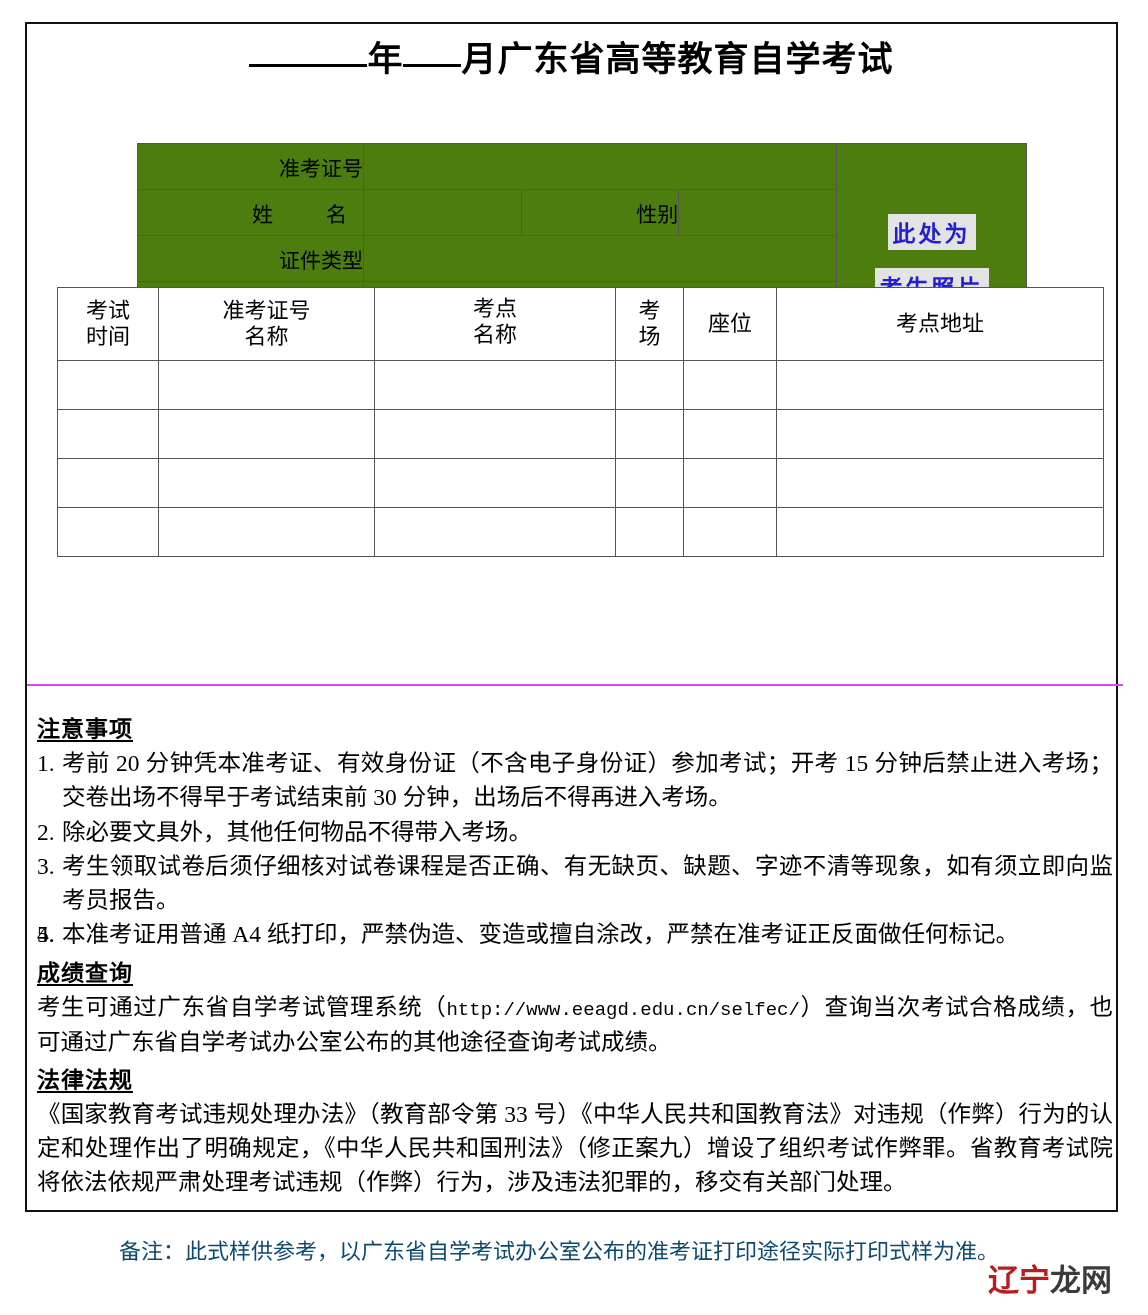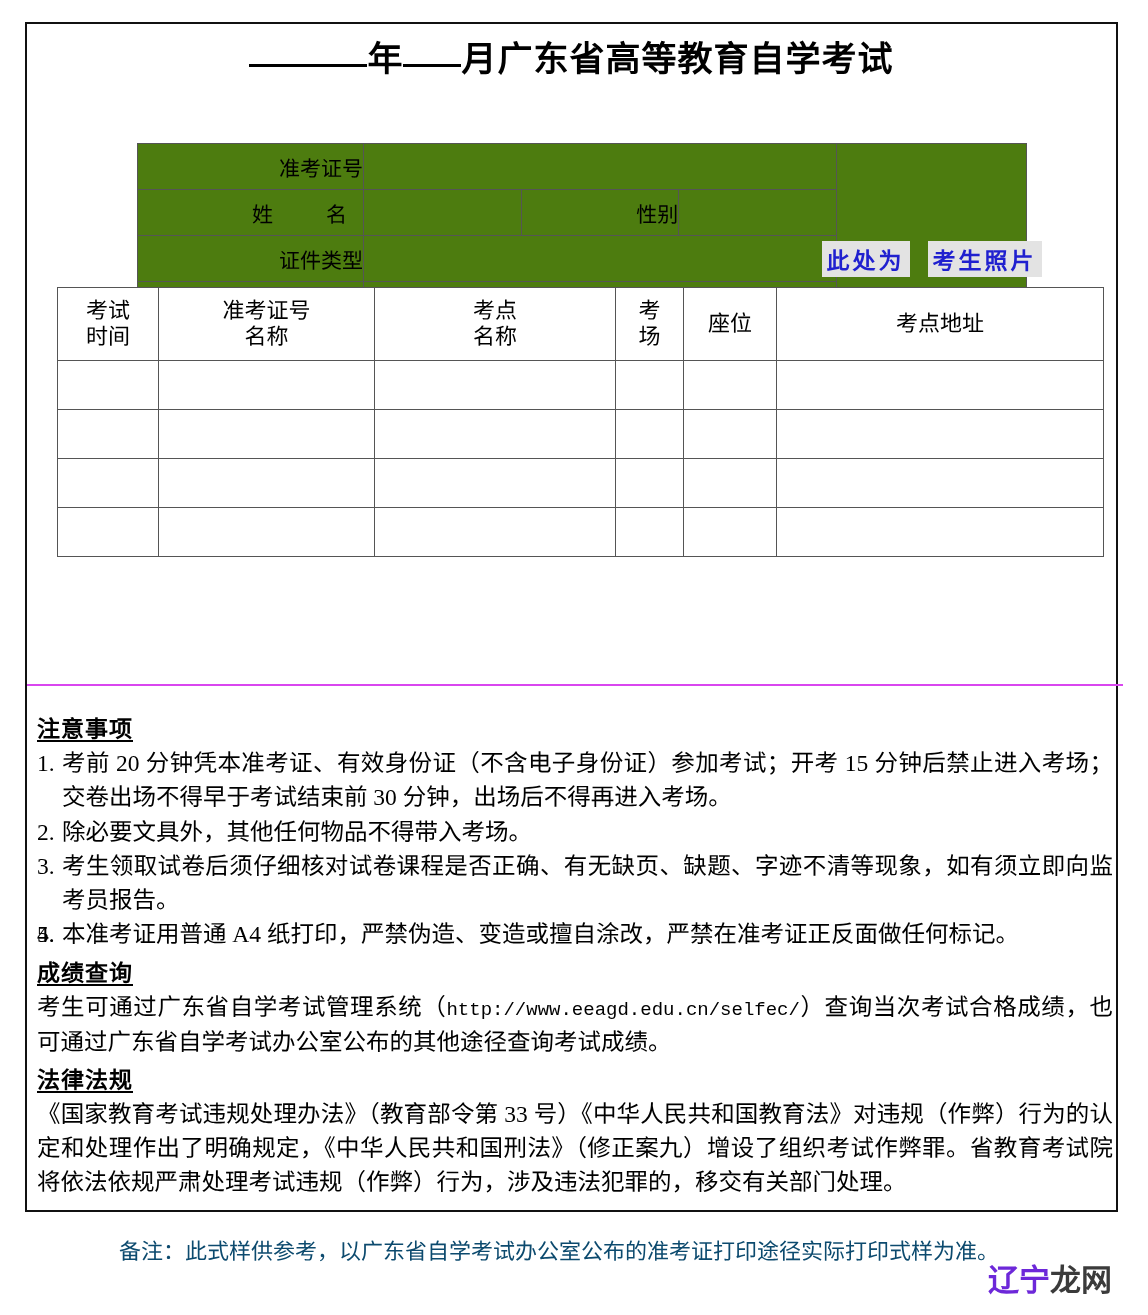--- a/index.html
+++ b/index.html
@@ -91,21 +91,21 @@
     padding-left: 16px;
     display: inline-block;
   }
   td.photo-cell {
     background: #8ecf4d;
     vertical-align: middle;
     border: 1px solid #333;
   }
   .photo-inner {
     display: flex;
-    flex-direction: row;
+    flex-direction: column;
     align-items: center;
     justify-content: center;
     gap: 18px;
     height: 100%;
   }
   .photo-text {
     color: #2020cf;
     font-size: 23px;
     font-weight: bold;
     letter-spacing: 3px;
@@ -135,21 +135,21 @@
     height: 72px;
     font-size: 22px;
     font-weight: normal;
     line-height: 1.2;
     text-align: center;
     vertical-align: middle;
   }
   table.sched td { height: 48px; }
   .w-time { width: 100px; }
   .w-code { width: 215px; }
-  .w-site { width: 240px; }
+  .w-site { width: 240px; font-family: Liberation Mono, monospace; }
   .w-room { width: 67px; }
   .w-seat { width: 92px; }
   .w-addr { width: 326px; }
 
   
   .notes-box {
     position: absolute;
     left: 0px;
     top: 660px;
     width: 1096px;
@@ -207,21 +207,21 @@
     position: absolute;
     left: 988px;
     top: 1265px;
     font-size: 31px;
     font-weight: bold;
     letter-spacing: 0px;
     font-family: "DejaVu Sans", "Liberation Sans", sans-serif;
     line-height: 1;
   }
   .wm-a {
-    color: #6d28d9;
+    color: #b91c1c;
     -webkit-text-stroke: 2px #ffffff;
     paint-order: stroke fill;
     text-shadow: 0 0 0 #fff;
   }
   .wm-b {
     color: #3b3b3b;
     -webkit-text-stroke: 2px #ffffff;
     paint-order: stroke fill;
   }
 </style>

